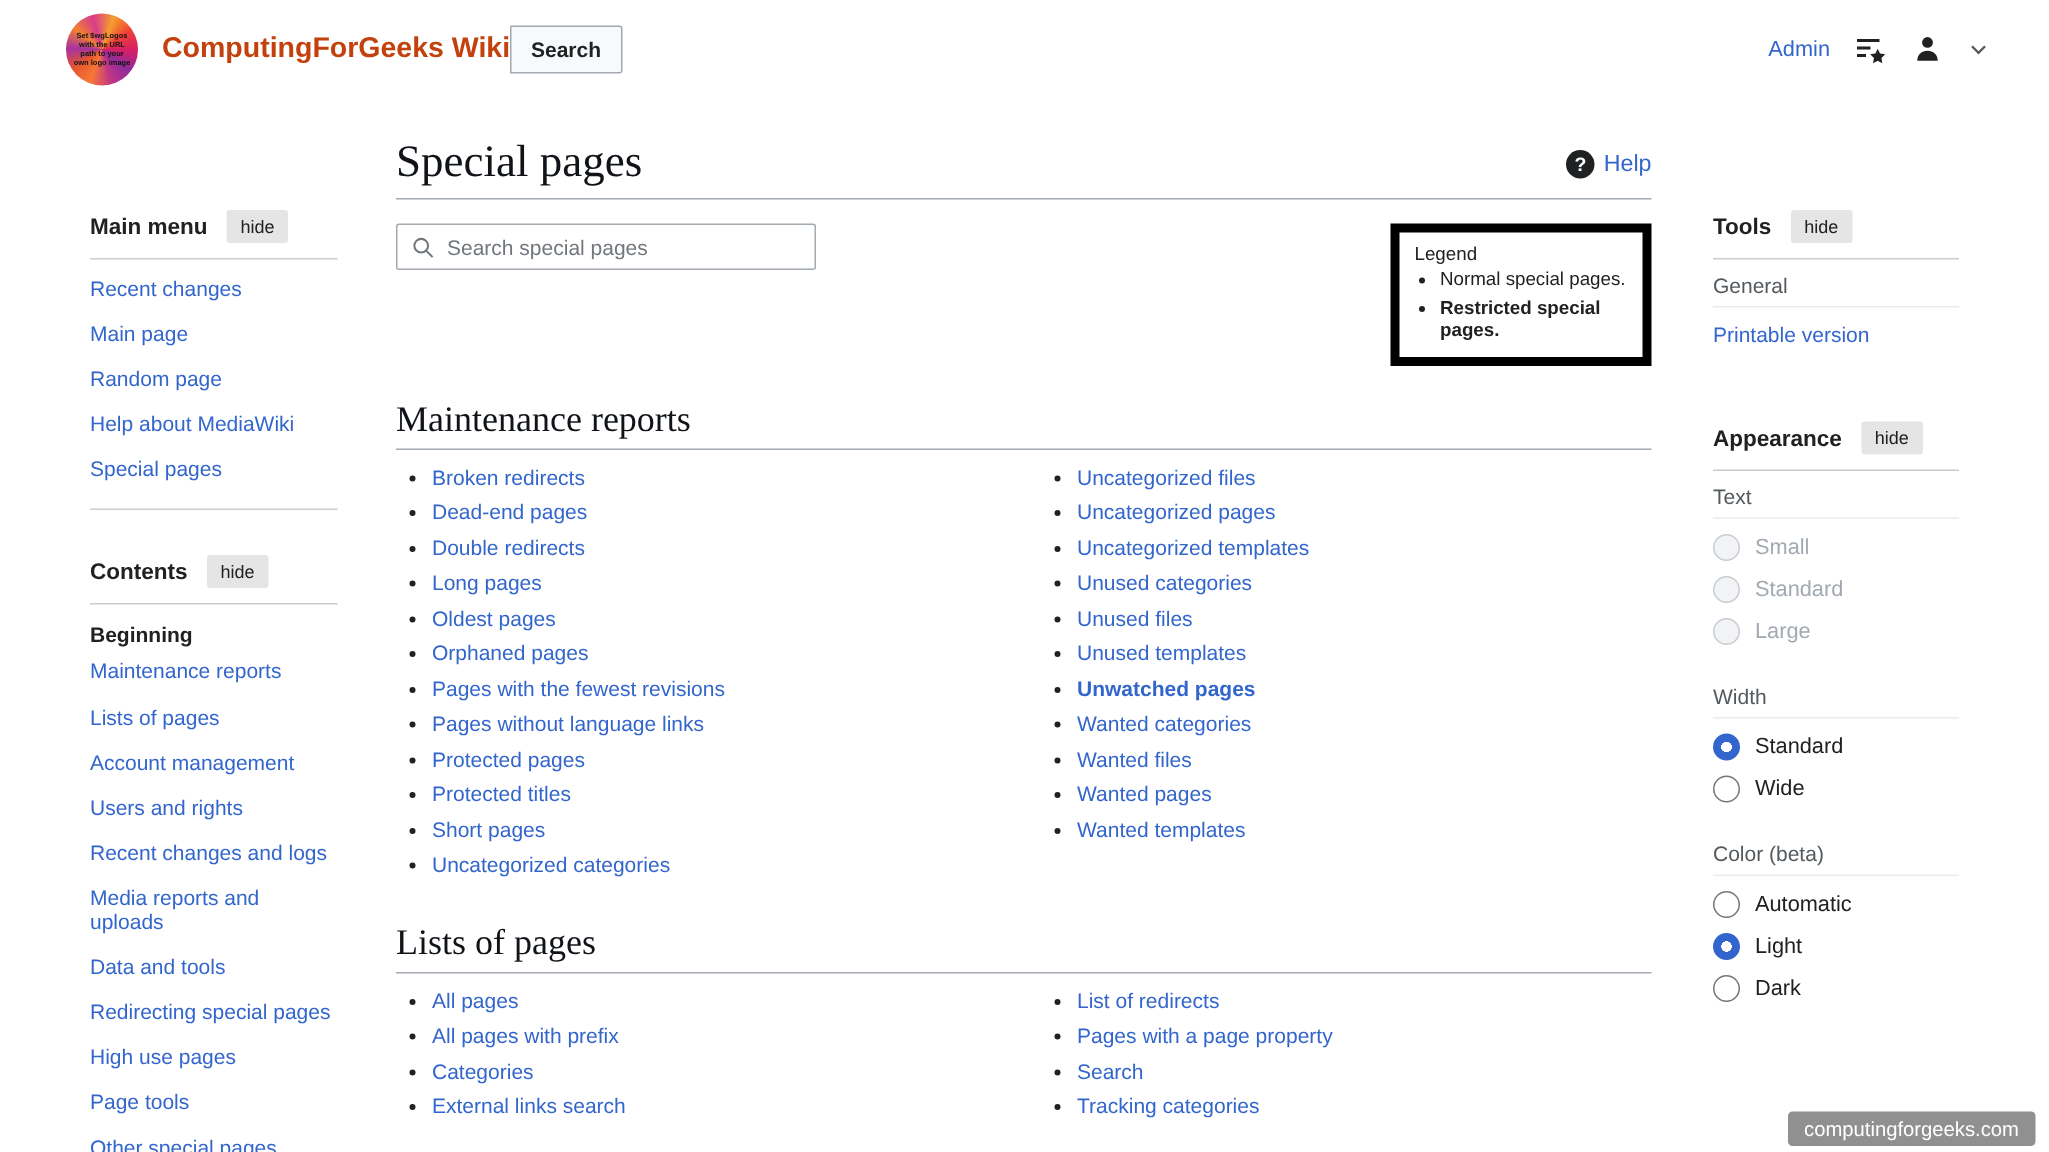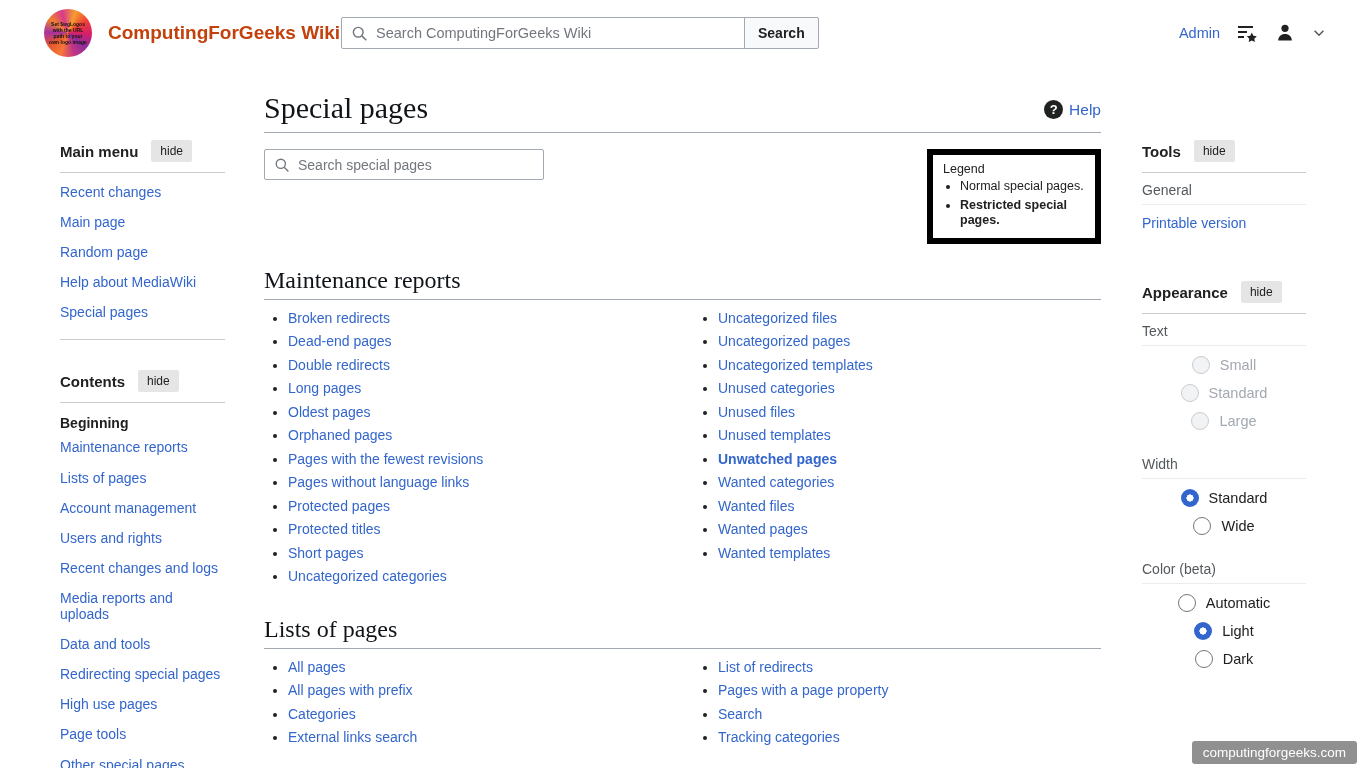--- a/index.html
+++ b/index.html
@@ -84,21 +84,21 @@
   .cols li { font-size: 14px; margin-bottom: 9.5px; line-height: 1; color: #202122; }
   .cols a { color: #3366cc; }
 
   
   .sidebar-right { position: absolute; left: 1142px; top: 140px; width: 164px; }
   .group-label { font-size: 14px; color: #54595d; padding: 5px 0 6px; }
   .light-rule { border: none; border-top: 1px solid #eaecf0; margin: 0; }
   .tool-link { display: block; font-size: 14px; color: #3366cc; padding: 10px 0; }
   .appearance-block { margin-top: 40px; }
   .radio-group { margin-bottom: 6px; }
-  .radio-row { display: flex; align-items: center; margin: 10px 0; justify-content: center; }
+  .radio-row { display: flex; align-items: center; margin: 10px 0; }
   .radio { width: 18px; height: 18px; border: 1px solid #72777d; border-radius: 50%; background: #fff; flex: none; }
   .radio.checked { border: none; background: radial-gradient(circle, #ffffff 0 3.5px, #3366cc 3.6px); }
   .radio.disabled { border-color: #c8ccd1; background: #f2f3f5; }
   .radio-label { font-size: 14.5px; margin-left: 10px; color: #202122; }
   .radio-label.disabled { color: #a2a9b1; }
   .sb-note { font-size: 14px; color: #8b939c; line-height: 1.2; margin: 13px 0 19px; }
   .group-spacer { margin-top: 21px; }
 
   
   .watermark {
@@ -111,29 +111,20 @@
 <body>
 
 <div class="page">
 
   <header class="header">
     <div class="logo">
       <span class="logo-text">Set $wgLogos with the URL path to your own logo image</span>
     </div>
     <a class="site-title">ComputingForGeeks Wiki</a>
     <div class="header-search">
-      <div class="search-box">
-        <span class="hicon">
-          <svg width="17" height="17" viewBox="0 0 20 20">
-              <circle cx="8.5" cy="8.5" r="5.7" fill="none" stroke="#72777d" stroke-width="1.7"></circle>
-              <line x1="12.8" y1="12.8" x2="18" y2="18" stroke="#72777d" stroke-width="1.7"></line>
-            </svg>
-        </span>
-        <input placeholder="Search ComputingForGeeks Wiki" style="">
-      </div>
       <button class="search-btn">Search</button>
     </div>
     <div class="header-right">
       <a class="admin-link">Admin</a>
       <span class="hicon">
         <svg width="21" height="20" viewBox="0 0 21 20">
             <path fill="#202122" d="M1 3h15v2H1zM1 8h9v2H1zM1 13h6v2H1z"></path>
             <path fill="#202122" d="M14.8 9.5l1.55 3.2 3.45.5-2.5 2.45.6 3.45-3.1-1.65-3.1 1.65.6-3.45-2.5-2.45 3.45-.5z"></path>
           </svg>
       </span>

